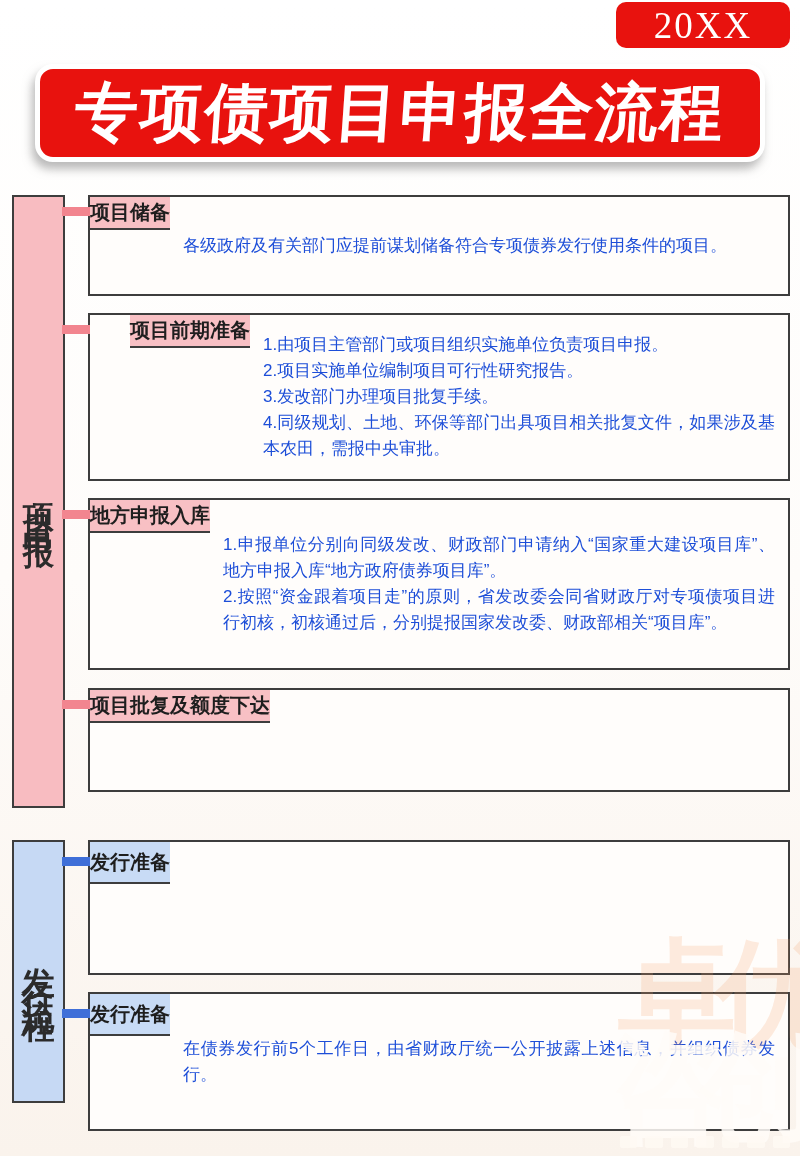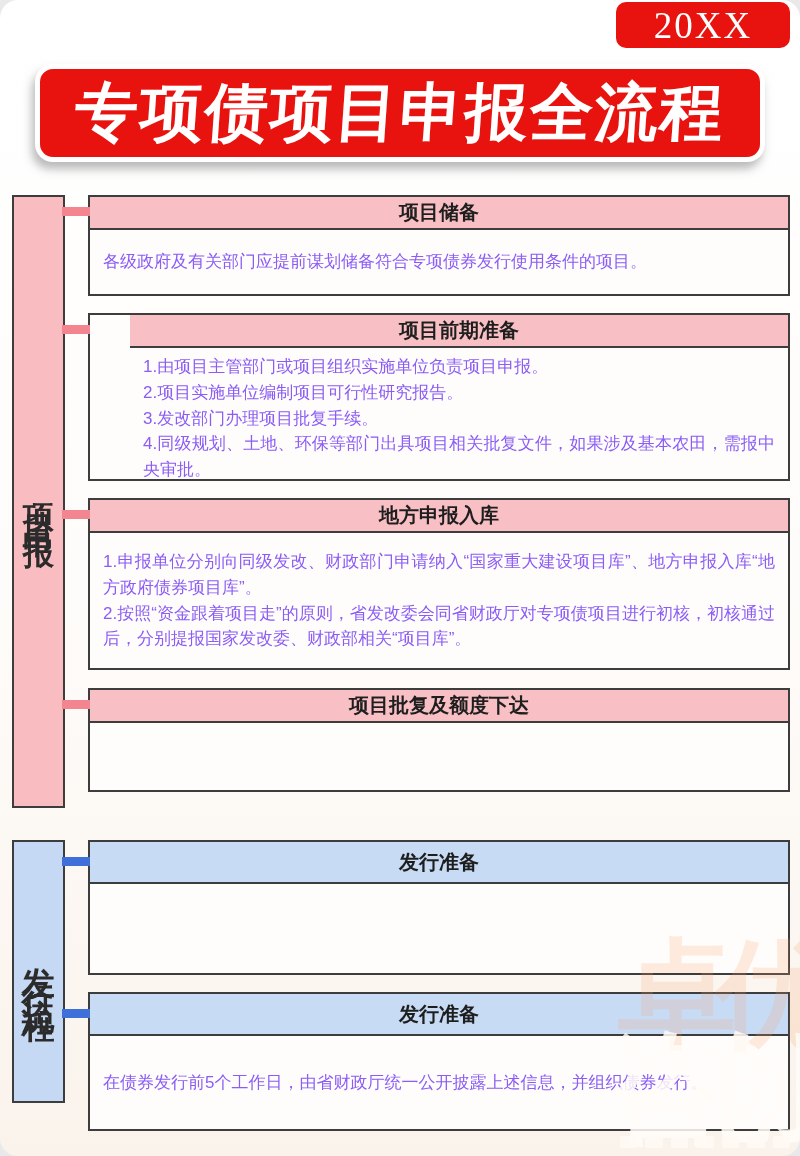--- a/index.html
+++ b/index.html
@@ -6,21 +6,20 @@
   html, body { background: #e9e9e9; }
   body { font-family: "Liberation Sans", "DejaVu Sans", sans-serif; }
 
   .poster {
     position: relative;
     width: 800px;
     height: 1156px;
     margin: 0 auto;
     overflow: hidden;
     background: linear-gradient(180deg, #ffffff 0%, #fefcfa 50%, #faf3ec 100%);
-    border-radius: 18px;
   }
 
   
   .year-badge {
     position: absolute;
     left: 616px; top: 2px;
     width: 174px; height: 46px;
     background: #e8120e;
     border-radius: 10px;
     display: flex; align-items: center; justify-content: center;
@@ -82,39 +81,39 @@
   .connector.blue { background: #3f6fd8; }
 
   
   .flow-box {
     position: absolute;
     left: 88px;
     width: 702px;
     border: 2px solid #3d3d3d;
     background: #fffdfb;
     display: flex;
-    flex-direction: column;
+    flex-direction: row;
   }
   .flow-box .box-header {
     flex: 0 0 auto;
     border-bottom: 2px solid #3d3d3d;
     display: flex; align-items: center; justify-content: center;
     font-weight: 700;
     font-size: 20px;
     color: #1e1e1e;
   }
   .flow-box.pink .box-header { background: #f8c0c4; height: 33px; }
   .flow-box.blue .box-header { background: #c8dbf5; height: 42px; }
   .flow-box .box-body {
     flex: 1 1 auto;
     display: flex; align-items: center;
     padding: 6px 13px;
     font-size: 17px;
     line-height: 1.52;
-    color: #8b5cf6;
+    color: #1d4ed8;
     white-space: pre-line;
     text-align: justify;
   }
 
   .box-1 { top: 195px; height: 101px; }
   .box-2 { top: 313px; height: 168px; padding-left: 40px; }
   .box-3 { top: 498px; height: 172px; justify-content: space-between; }
   .box-4 { top: 688px; height: 104px; }
   .box-5 { top: 840px; height: 135px; }
   .box-6 { top: 992px; height: 139px; }

